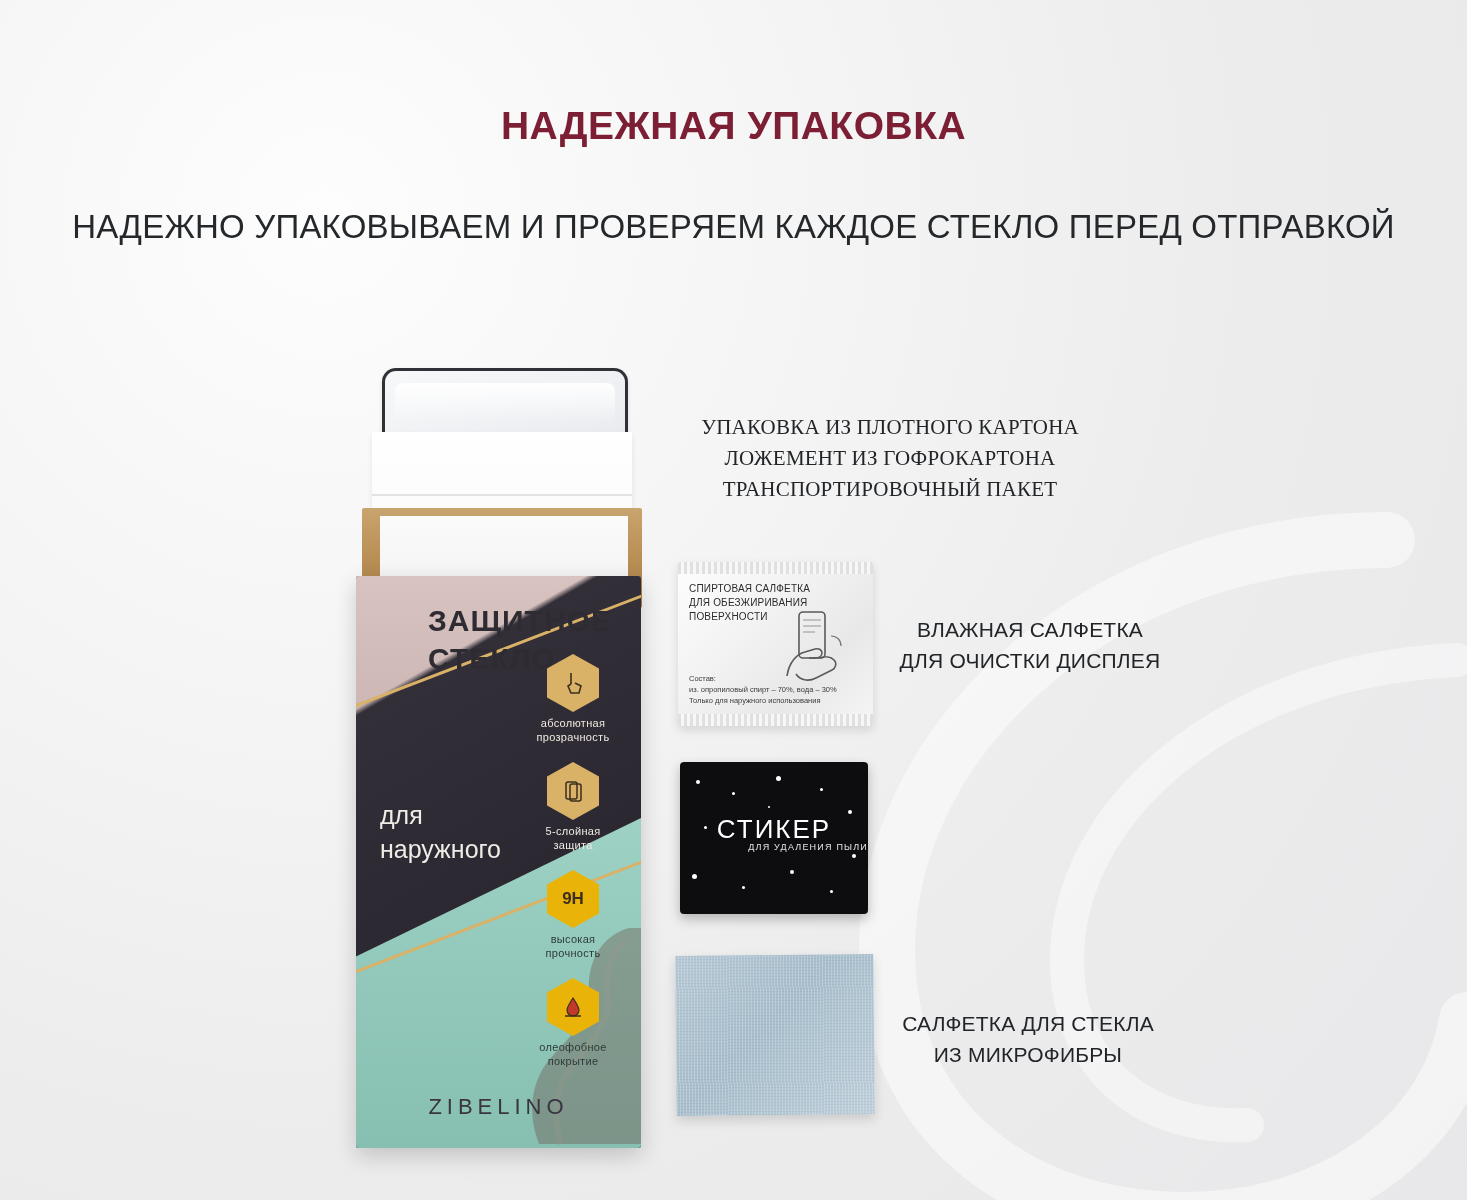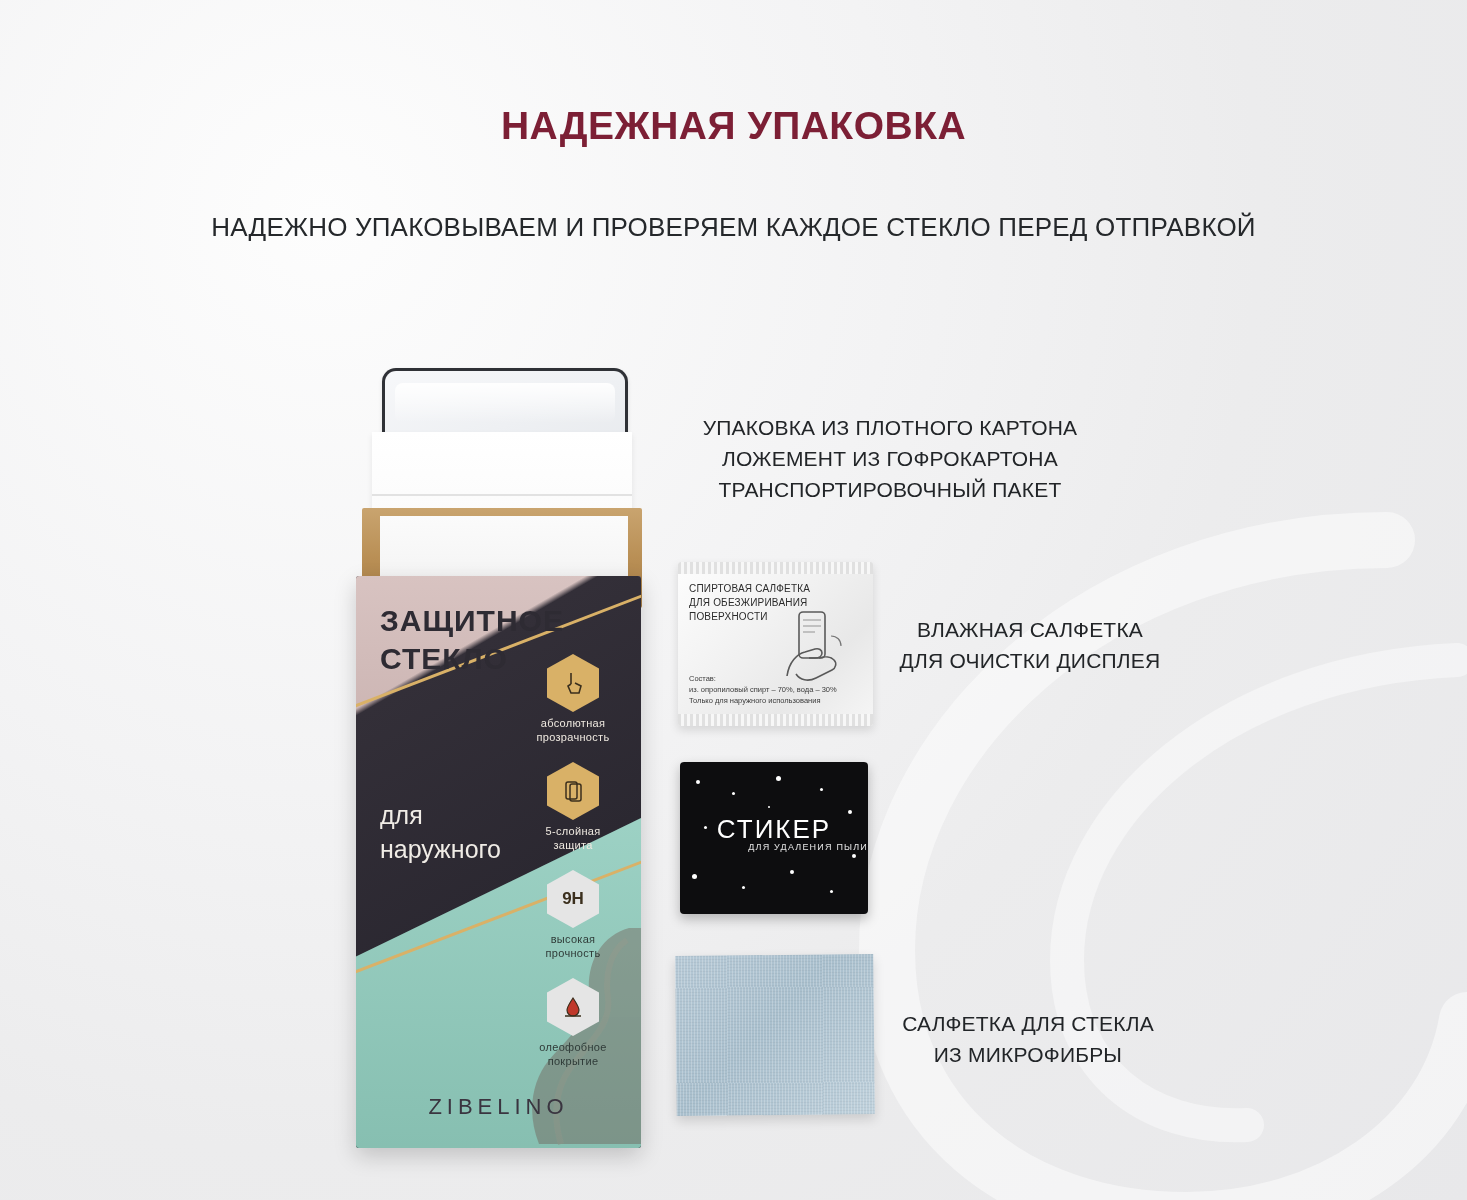--- a/index.html
+++ b/index.html
@@ -43,21 +43,21 @@
     font-weight: bold;
     letter-spacing: 0.5px;
     color: #7c1f35;
   }
   .subtitle {
     position: absolute;
     top: 205px;
     left: 0;
     width: 100%;
     text-align: center;
-    font-size: 26px;
+    font-size: 33px;
     line-height: 44px;
     color: #25282b;
     letter-spacing: 0.2px;
   }
 
   
   .package {
     position: absolute;
     left: 352px;
     top: 368px;
@@ -225,21 +225,21 @@
     font-size: 17px;
     font-weight: bold;
   }
   .feature-label {
     font-size: 11px;
     line-height: 14px;
     color: #efe9e0;
     letter-spacing: 0.3px;
   }
   .feature.on-teal .feature-label { color: #2f3b38; }
-  .feature.on-teal .hex { background: #e5e5e5; }
+  .feature.on-teal .hex { background: #eab308; }
 
   
   .sachet {
     position: absolute;
     left: 678px;
     top: 562px;
     width: 195px;
     height: 164px;
     background: linear-gradient(135deg,#fdfdfd 0%, #f2f2f2 40%, #e8e8e8 70%, #f6f6f6 100%);
     border-radius: 3px;
@@ -369,21 +369,21 @@
       <div class="box-teal"></div>
       <div class="box-teal-2"></div>
       <div class="gold-line-1"></div>
       <div class="gold-line-2"></div>
 
       <svg class="swan" viewBox="0 0 150 230" xmlns="http://www.w3.org/2000/svg">
         <path d="M120 10 C 92 18, 78 44, 80 74 C 82 104, 58 120, 40 142 C 22 164, 18 196, 30 226 L 150 226 L 150 10 Z" fill="#6f5a52" opacity="0.75"></path>
         <path d="M118 22 C 100 34, 96 58, 99 80 C 103 108, 76 128, 60 152 C 46 172, 44 200, 52 226" fill="none" stroke="#8e7468" stroke-width="6" opacity="0.6"></path>
       </svg>
 
-      <div class="box-title" style="white-space:pre-line;">ЗАЩИТНОЕ
+      <div class="box-title" style="white-space:pre-line;margin-left:48px;">ЗАЩИТНОЕ
 СТЕКЛО</div>
       <div class="box-sub" style="white-space:pre-line;">для
 наружного</div>
 
       <div class="features">
         <div class="feature">
           <div class="hexwrap">
             <div class="hex">
               <svg width="26" height="26" viewBox="0 0 26 26" xmlns="http://www.w3.org/2000/svg">
                 <path d="M11 3 v11 M11 14 l-3 2 3 7 h8 l2-7 -6-3" fill="none" stroke="#3b2f1d" stroke-width="1.6"></path>
@@ -461,21 +461,21 @@
     <span class="dot" style="left:110px;top:108px;width:4px;height:4px;"></span>
     <span class="dot" style="left:150px;top:128px;width:3px;height:3px;"></span>
     <span class="dot" style="left:172px;top:92px;width:4px;height:4px;"></span>
     <span class="dot" style="left:88px;top:44px;width:2px;height:2px;"></span>
     <div class="sticker-title">СТИКЕР</div>
     <div class="sticker-sub">ДЛЯ УДАЛЕНИЯ ПЫЛИ</div>
   </div>
 
   <div class="cloth"></div>
 
-  <div class="callout" id="callout-box" style="white-space:pre-line;">УПАКОВКА ИЗ ПЛОТНОГО КАРТОНА
+  <div class="callout" id="callout-box" style="white-space:pre-line;font-family:Liberation Serif, serif;">УПАКОВКА ИЗ ПЛОТНОГО КАРТОНА
 ЛОЖЕМЕНТ ИЗ ГОФРОКАРТОНА
 ТРАНСПОРТИРОВОЧНЫЙ ПАКЕТ</div>
   <div class="callout" id="callout-wipe" style="white-space:pre-line;">ВЛАЖНАЯ САЛФЕТКА
 ДЛЯ ОЧИСТКИ ДИСПЛЕЯ</div>
   <div class="callout" id="callout-cloth" style="white-space:pre-line;">САЛФЕТКА ДЛЯ СТЕКЛА
 ИЗ МИКРОФИБРЫ</div>
 
 </div>
 
 </body></html>

